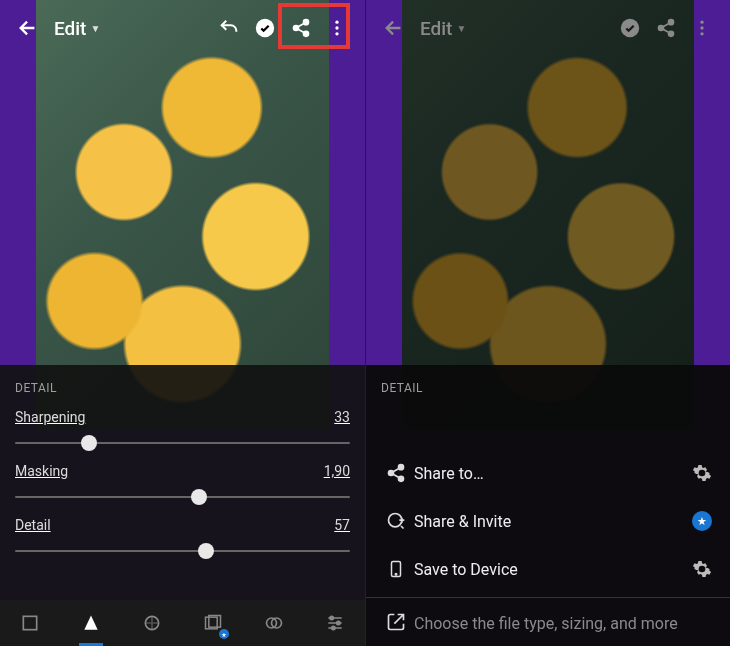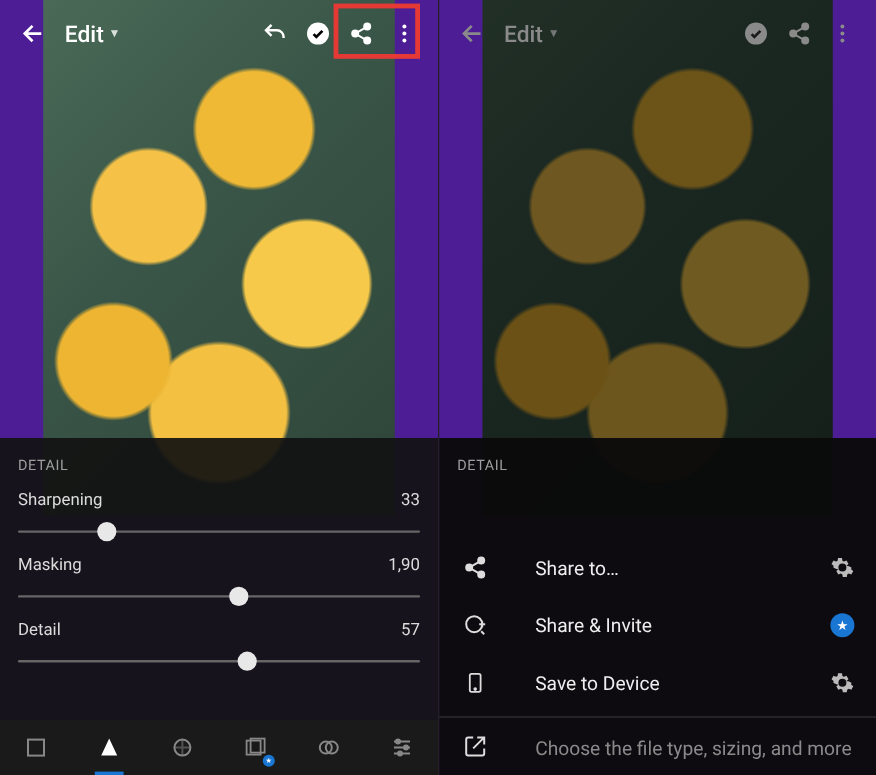--- a/index.html
+++ b/index.html
@@ -23,35 +23,35 @@
   radial-gradient(circle at 75% 55%, #f6c94a 16%, transparent 17%),
   radial-gradient(circle at 20% 70%, #edb531 12%, transparent 13%),
   radial-gradient(circle at 50% 80%, #f3c042 15%, transparent 16%),
   linear-gradient(135deg, #4a6a57 0%, #3a5648 40%, #2d4538 100%);
   z-index: 1;
 }
 .photo.dimmed { filter: brightness(.45); }
 
 .controls-bg { position: absolute; bottom: 46px; left: 0; right: 0; top: 365px; background: rgba(18,18,18,.93); z-index: 5; }
 .section-label { font-size: 12px; color: #9e9e9e; letter-spacing: .5px; padding: 16px 15px 10px; }
-.slider-row { padding: 4px 15px 6px; }
+.slider-row { padding: 4px 15px 6px; text-decoration: underline; }
 .slider-head { display: flex; justify-content: space-between; font-size: 14px; color: #dcdcdc; margin-bottom: 8px; }
 .slider-track { position: relative; height: 20px; }
 .slider-line { position: absolute; top: 9px; left: 0; right: 0; height: 2px; background: #666; border-radius: 1px; }
 .slider-thumb { position: absolute; top: 2px; width: 16px; height: 16px; background: #e8e8e8; border-radius: 50%; transform: translateX(-50%); }
 
 .bottom-nav { position: absolute; bottom: 0; left: 0; right: 0; height: 46px; background: #1a1a1a; display: flex; align-items: center; justify-content: space-around; z-index: 8; }
 .bn-item { width: 40px; height: 40px; display: flex; align-items: center; justify-content: center; color: #888; position: relative; }
 .bn-item.active { color: #fff; }
 .bn-item.active::after { content: ''; position: absolute; bottom: -3px; left: 8px; right: 8px; height: 3px; background: #1976d2; }
 .star-dot { position: absolute; bottom: 4px; right: 4px; width: 10px; height: 10px; background: #1976d2; border-radius: 50%; display: flex; align-items: center; justify-content: center; font-size: 6px; color: #fff; }
 
 .share-panel { position: absolute; bottom: 0; left: 0; right: 0; top: 365px; background: rgba(10,10,10,.96); z-index: 5; }
 .share-list { padding-top: 44px; }
-.share-item { display: flex; align-items: center; padding: 12px 18px; gap: 38px; cursor: pointer; min-height: 48px; }
+.share-item { display: flex; align-items: center; padding: 12px 18px; gap: 6px; cursor: pointer; min-height: 48px; }
 .share-item .si-icon { width: 24px; display: flex; justify-content: center; color: #ddd; }
 .share-item .si-text { flex: 1; color: #eee; font-size: 16px; }
 .share-item .si-sub { font-size: 16px; color: #8a8a8a; margin-top: 2px; }
 .share-item .si-trail { color: #bbb; }
 .badge-star { width: 20px; height: 20px; background: #1976d2; border-radius: 50%; display: flex; align-items: center; justify-content: center; color: #fff; font-size: 11px; }
 .share-divider { height: 1px; background: #333; margin: 4px 0 0; }
 
 svg { display: block; }
 </style>
 </head>

